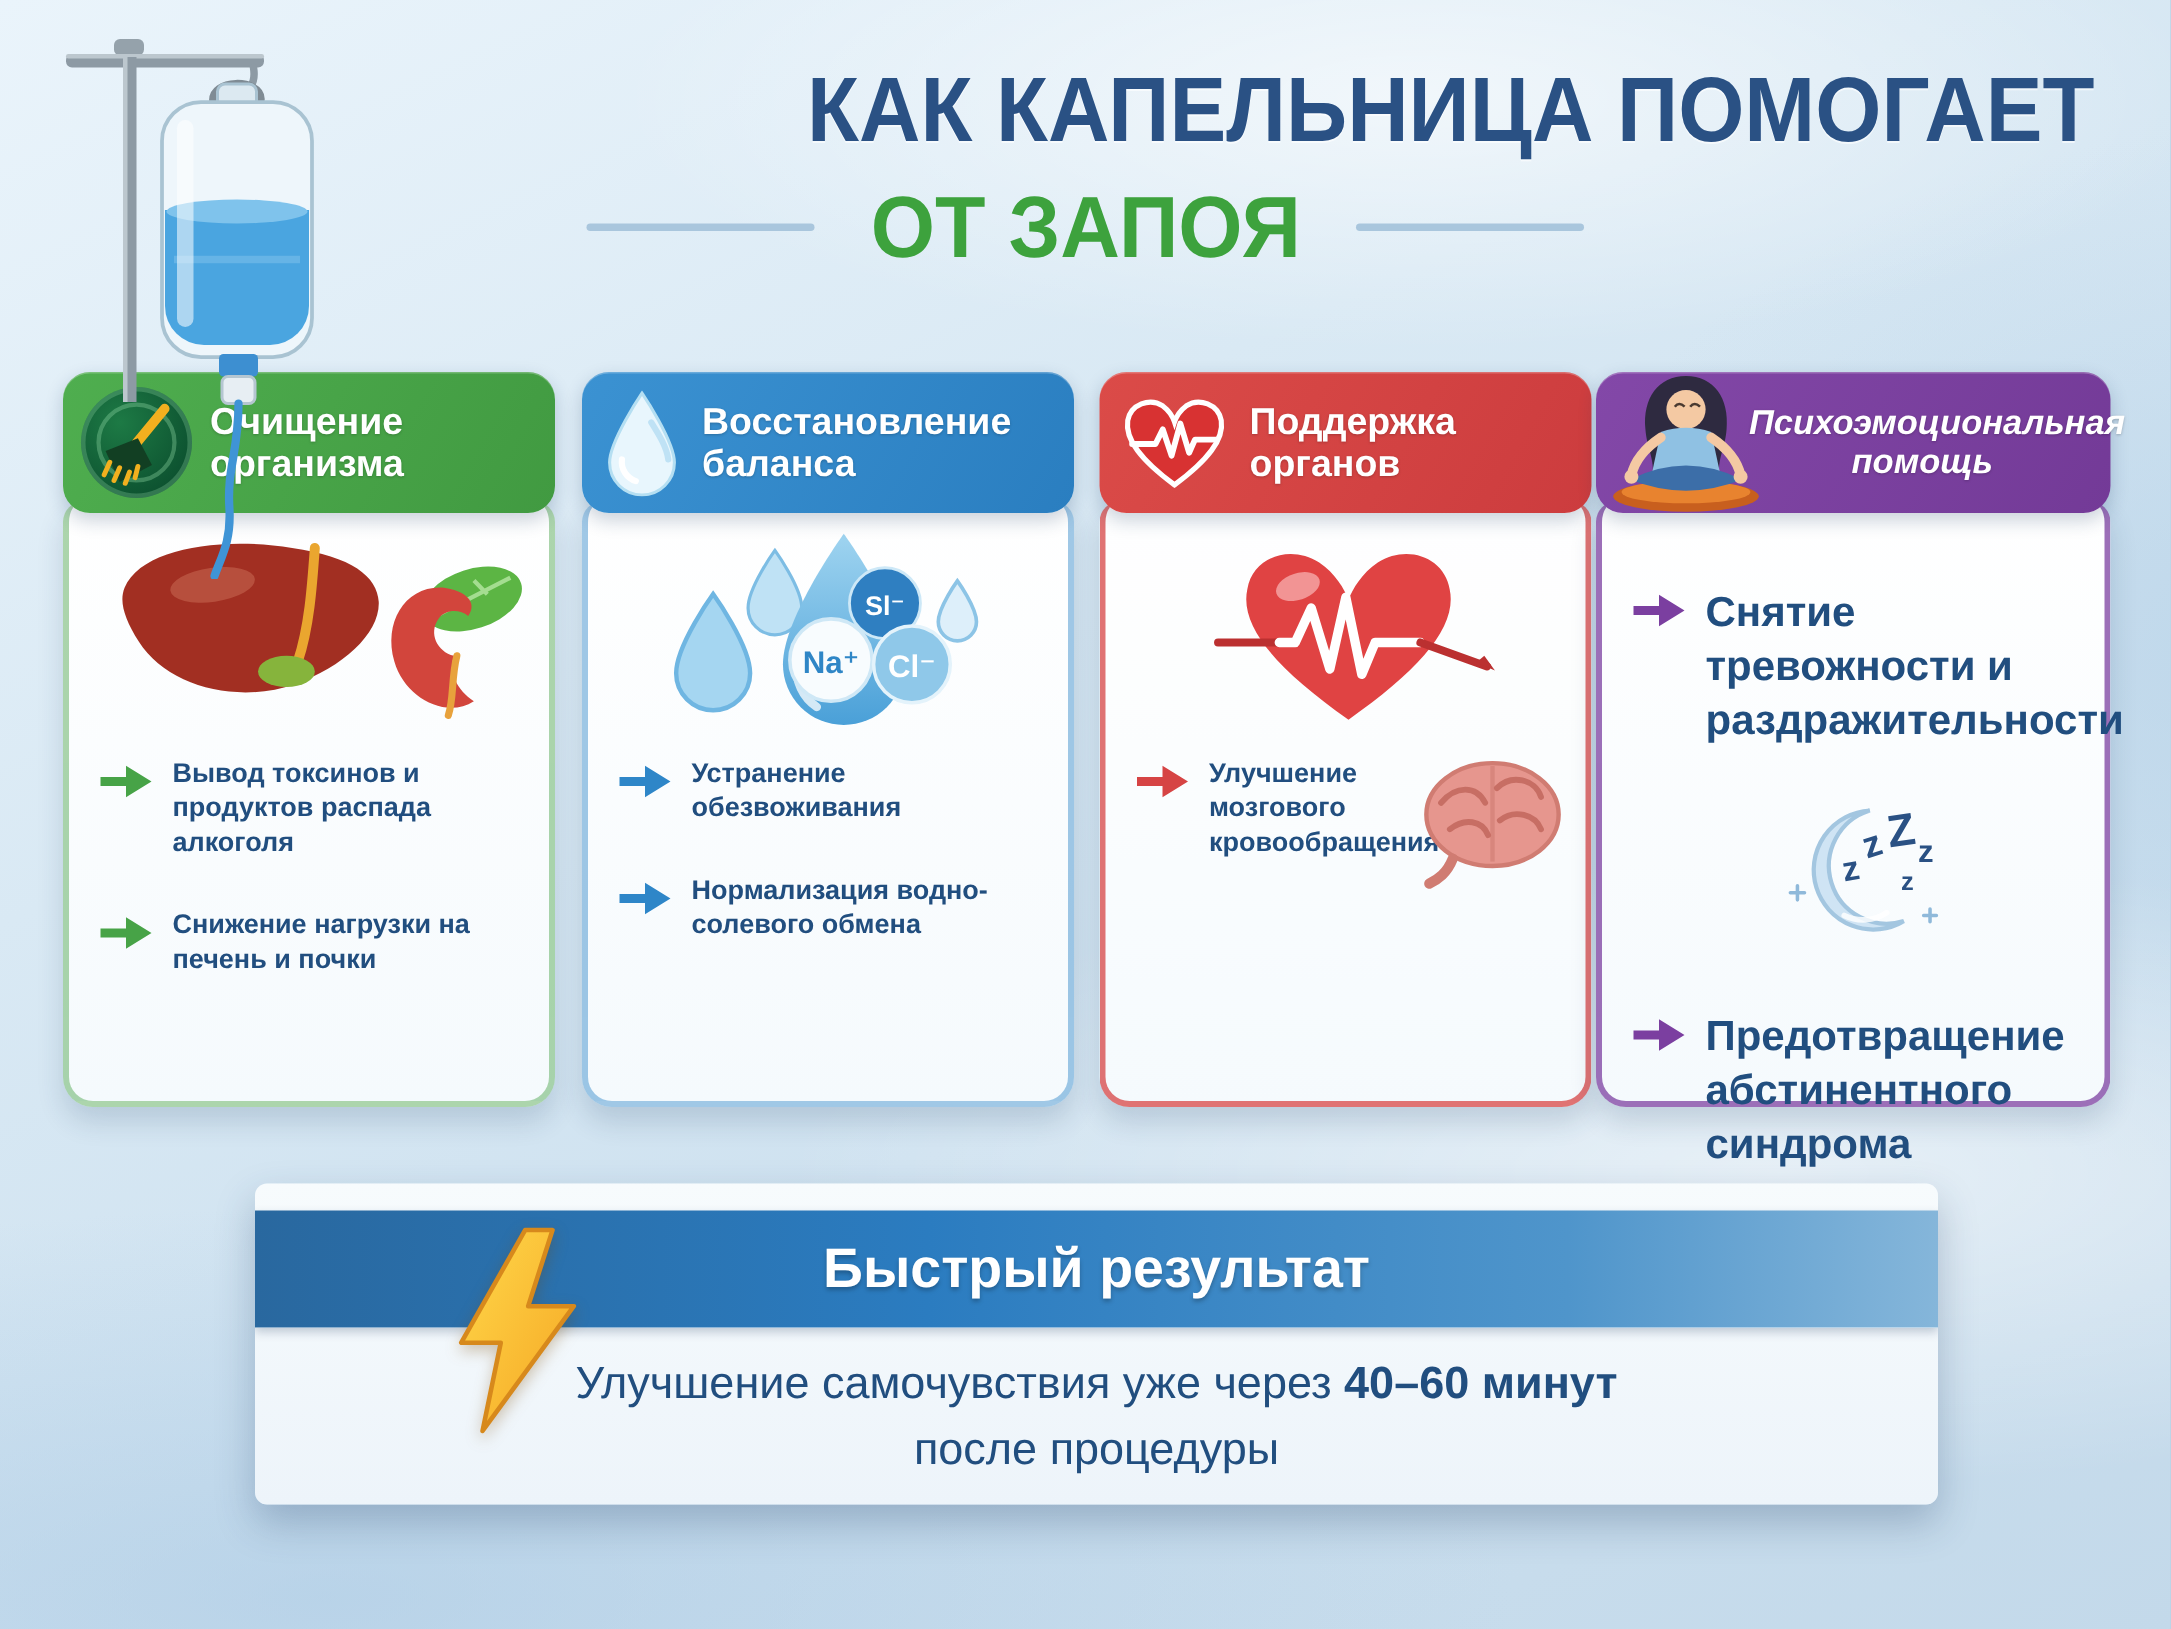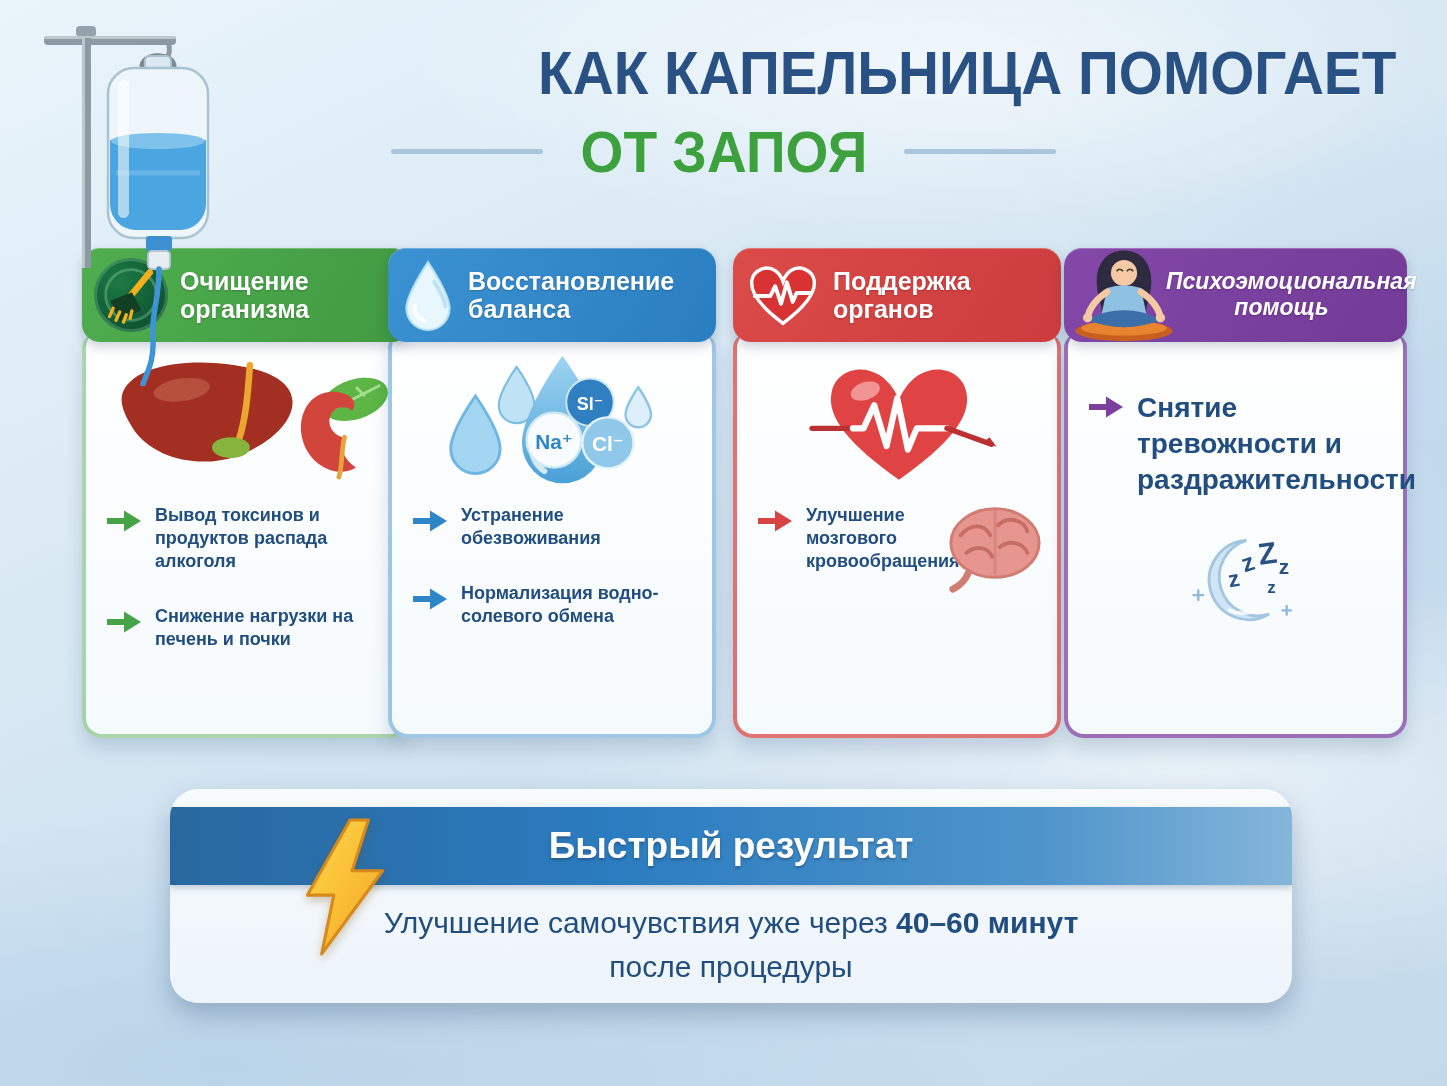--- a/index.html
+++ b/index.html
@@ -26,21 +26,21 @@
   }
   .title-line2-row{display:flex;align-items:center;justify-content:center;gap:30px;margin-top:10px;}
   .title-line2{font-size:58px;font-weight:800;color:#3da23d;margin:0;transform:scaleX(.95);}
   .dash{width:152px;height:5px;border-radius:3px;background:#a9c6dd;}
 
   
   .iv{position:absolute;left:26px;top:8px;z-index:6;}
 
   
   .card{position:absolute;top:248px;}
-  .card1{left:42px;width:328px;margin-left:40px;--c:#47a347;--cb:rgba(71,163,71,.45);}
+  .card1{left:42px;width:328px;--c:#47a347;--cb:rgba(71,163,71,.45);}
   .card2{left:388px;width:328px;--c:#2e86c8;--cb:rgba(46,134,200,.45);}
   .card3{left:733px;width:328px;--c:#d64444;--cb:rgba(214,68,68,.75);}
   .card4{left:1064px;width:343px;--c:#7b3fa0;--cb:rgba(123,63,160,.75);}
   .card-header{
     position:relative;z-index:3;height:94px;border-radius:18px;
     background:linear-gradient(135deg,var(--c),var(--c) 60%,var(--c));
     display:flex;align-items:center;padding:0 10px 0 12px;
     box-shadow:0 5px 12px rgba(25,55,95,.22), inset 0 1px 0 rgba(255,255,255,.25);
   }
   .card1 .card-header{background:linear-gradient(120deg,#4fae4f,#419a41);}
@@ -80,21 +80,21 @@
   .card4 ul.points{margin-top:40px;}
   .card4 li.sleep{margin-bottom:8px;}
   li.with-brain{position:relative;}
   li.with-brain .txt{width:182px;}
   .brain{position:absolute;right:-2px;top:-8px;}
   .moon-wrap{display:flex;justify-content:center;margin:2px 0 20px;}
 
   
   .banner{
     position:absolute;left:170px;top:789px;width:1122px;height:214px;
-    background:linear-gradient(#f7fbfd,#edf4fa);border-radius:28px;overflow:hidden;
+    background:linear-gradient(#f7fbfd,#edf4fa);border-radius:8px;overflow:hidden;
     box-shadow:0 12px 26px rgba(35,65,105,.28);z-index:2;
   }
   .banner-band{
     position:absolute;left:0;right:0;top:18px;height:78px;
     background:linear-gradient(90deg,#29689f 0%,#2b7cc0 40%,#4f95cb 78%,#85b6da 100%);
     display:flex;align-items:center;justify-content:center;
     box-shadow:0 3px 6px rgba(30,60,100,.25);
   }
   .banner-band h2{margin:0;color:#fff;font-size:37px;font-weight:800;text-shadow:0 2px 3px rgba(0,0,0,.25);}
   .banner-text{
@@ -297,20 +297,28 @@
           <path d="M74 12 A42 42 0 1 0 98 90 A35 35 0 0 1 74 12 Z" fill="#cfe4f4" stroke="#a3c6e0" stroke-width="3"></path>
           <path d="M56 86 a30 30 0 0 0 30 -2" stroke="#ffffff" stroke-width="4" fill="none" stroke-linecap="round" opacity=".8"></path>
           <text x="56" y="62" font-size="24" font-weight="bold" fill="#2a5184" transform="rotate(-10 56 62)">z</text>
           <text x="72" y="46" font-size="26" font-weight="bold" fill="#2a5184" transform="rotate(-18 72 46)">z</text>
           <text x="88" y="38" font-size="32" font-weight="bold" fill="#2a5184" transform="rotate(-8 88 38)">Z</text>
           <text x="108" y="48" font-size="22" font-weight="bold" fill="#2a5184">z</text>
           <text x="96" y="68" font-size="18" font-weight="bold" fill="#2a5184">z</text>
           <path d="M18 70 h10 M23 65 v10 M112 86 h9 M116.5 81.5 v9" stroke="#8fb9da" stroke-width="2.5" stroke-linecap="round"></path>
         </svg>
       </div>
+      <ul class="points">
+        <li>
+          <svg class="arrow" width="36" height="24" viewBox="0 0 36 24">
+              <path d="M1 9 h17 V1.5 L35 12 L18 22.5 V15 H1 Z" fill="currentColor"></path>
+            </svg>
+          <span class="txt">Предотвращение абстинентного синдрома</span>
+        </li>
+      </ul>
     </div>
   </section>
 
   <section class="banner">
     <div class="banner-band">
       <h2>Быстрый результат</h2>
     </div>
     <div class="banner-text">
       <span>Улучшение самочувствия уже через </span><b>40–60 минут</b><br>
       <span>после процедуры</span>

